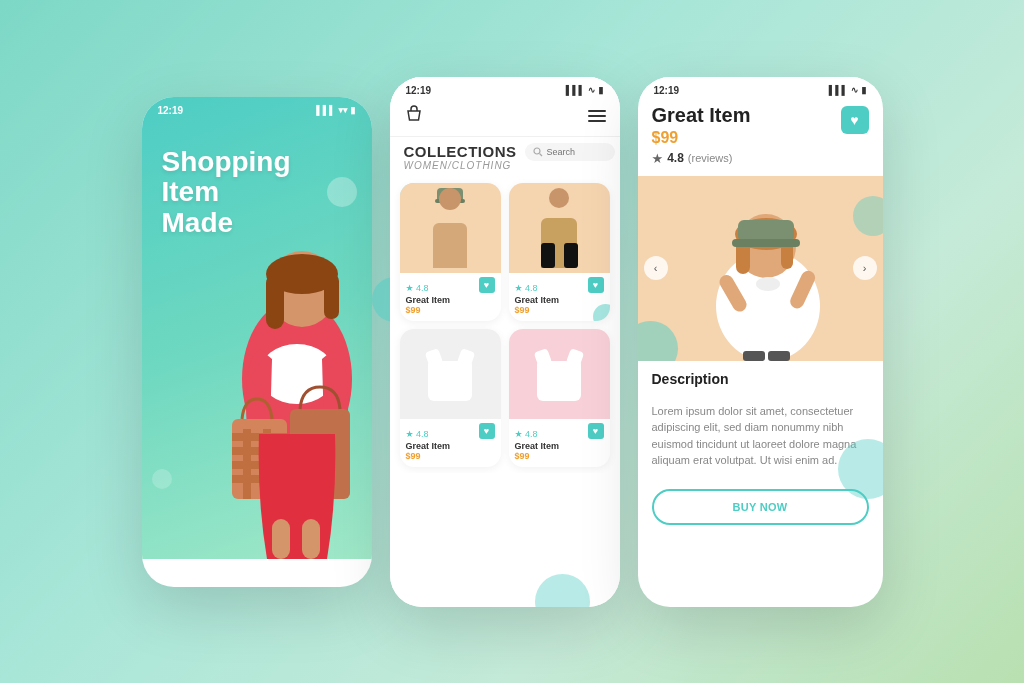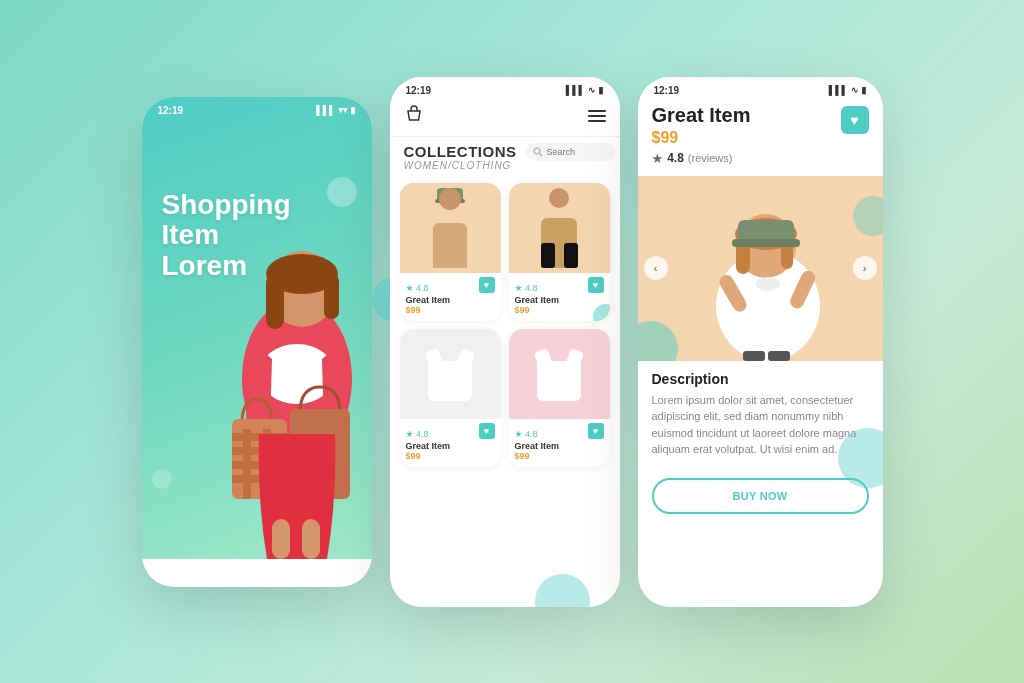--- a/index.html
+++ b/index.html
@@ -80,21 +80,20 @@
       left: 20px;
       z-index: 10;
       color: white;
     }
 
     .hero-text h1 {
       font-size: 28px;
       font-weight: 800;
       line-height: 1.1;
       text-shadow: 0 2px 4px rgba(0,0,0,0.1);
-      margin-top: 43px;
     }
 
     .shop-now-btn {
       position: absolute;
       bottom: 30px;
       left: 50%;
       transform: translateX(-50%);
       background: #4ecdc4;
       color: white;
       border: none;
@@ -410,21 +409,21 @@
       position: absolute;
       bottom: -20px;
       right: -15px;
       opacity: 0.4;
     }
 
     .desc-title {
       font-size: 14px;
       font-weight: 700;
       color: #222;
-      margin-bottom: 5px;
+      margin-bottom: 16px;
     }
 
     .desc-text {
       font-size: 11px;
       color: #888;
       line-height: 1.5;
     }
 
     .action-buttons {
       padding: 10px 14px 14px;
@@ -589,21 +588,21 @@
       <span>▮</span>
     </div>
   </div>
   <div class="phone-1-content">
     <div class="deco-circle-1"></div>
     <div class="deco-circle-2"></div>
     <div class="hero-text">
       <h1>
         <span>Shopping</span><br>
         <span>Item</span><br>
-        <span>Lorem</span>
+        <span>Made</span>
       </h1>
     </div>
 
     <div class="hero-woman">
       <svg width="170" height="380" viewBox="0 0 170 380" xmlns="http://www.w3.org/2000/svg">
 
         <ellipse cx="85" cy="200" rx="55" ry="80" fill="#e8485a"></ellipse>
 
         <ellipse cx="90" cy="110" rx="35" ry="38" fill="#d4956a"></ellipse>
 

